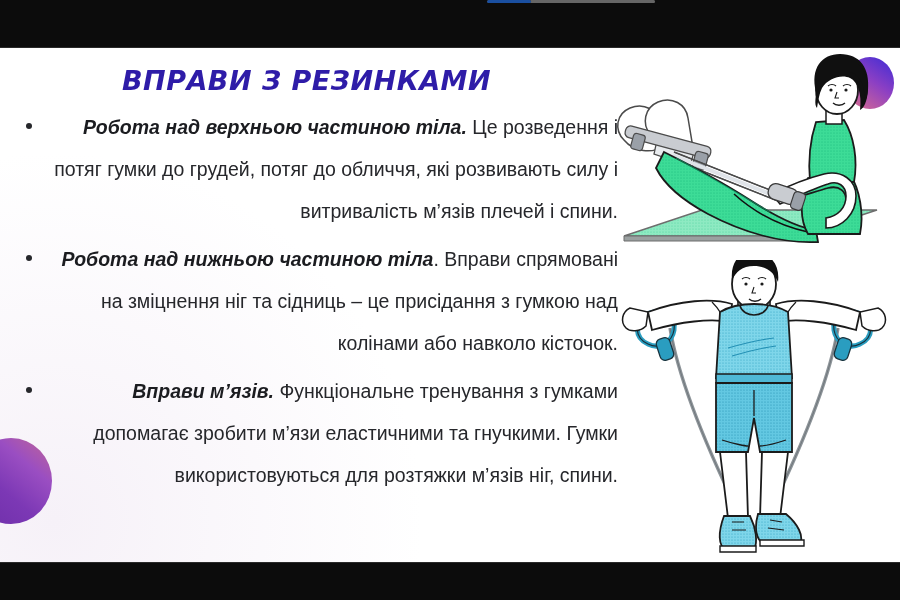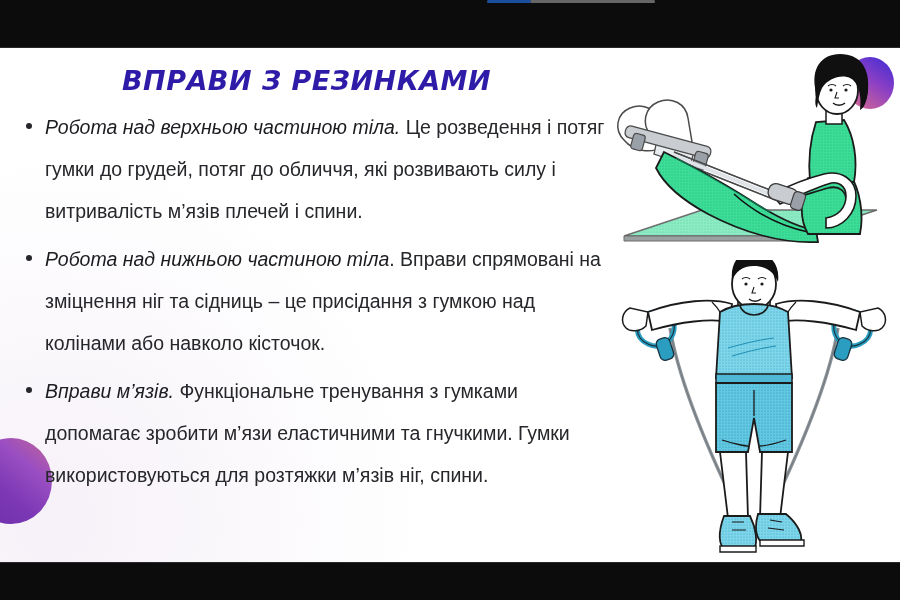--- a/index.html
+++ b/index.html
@@ -31,20 +31,21 @@
   .bar-bottom{position:absolute;left:0;top:562px;width:900px;height:38px;background:#0c0c0c;}
   .bar-bottom .hairline{position:absolute;left:0;top:0;width:900px;height:1px;background:#2a2a2a;}
 
   
   .slide{
     position:absolute;left:0;top:48px;width:900px;height:514px;
     background:
       radial-gradient(circle at 6% 92%, #f6f1f8 0%, #ffffff 38%),
       #ffffff;
     overflow:hidden;
+    text-align:right;
   }
   
   .blob-tr{
     position:absolute;right:6px;top:9px;width:48px;height:52px;border-radius:50%;
     background:linear-gradient(215deg,#3b2bd6 0%,#8b3fc4 45%,#e0708c 100%);
   }
   .blob-bl{
     position:absolute;left:-30px;top:390px;width:82px;height:86px;border-radius:50%;
     background:linear-gradient(40deg,#6d2ea8 0%,#7c38b5 40%,#9a4ec2 70%,#c26694 100%);
   }
@@ -63,21 +64,21 @@
     color:#26272b;font-size:19.5px;line-height:42px;
   }
   ul.bullets{list-style:none;margin:0;padding:0;}
   ul.bullets > li{
     position:relative;padding-left:27px;margin:0 0 6px 0;
   }
   ul.bullets > li::before{
     content:"";position:absolute;left:8px;top:17px;
     width:6px;height:6px;border-radius:50%;background:#26272b;
   }
-  .lead{font-weight:normal;font-style:italic;color:#1b1c20;}
+  .lead{font-weight:bold;font-style:italic;color:#1b1c20;}
 
   
   .illus-top{position:absolute;left:602px;top:0px;width:298px;height:215px;}
   .illus-bottom{position:absolute;left:608px;top:212px;width:292px;height:302px;}
   .illus-top svg,.illus-bottom svg{display:block;width:100%;height:100%;}
 </style>
 </head>
 <body>
 
 <div class="player">

